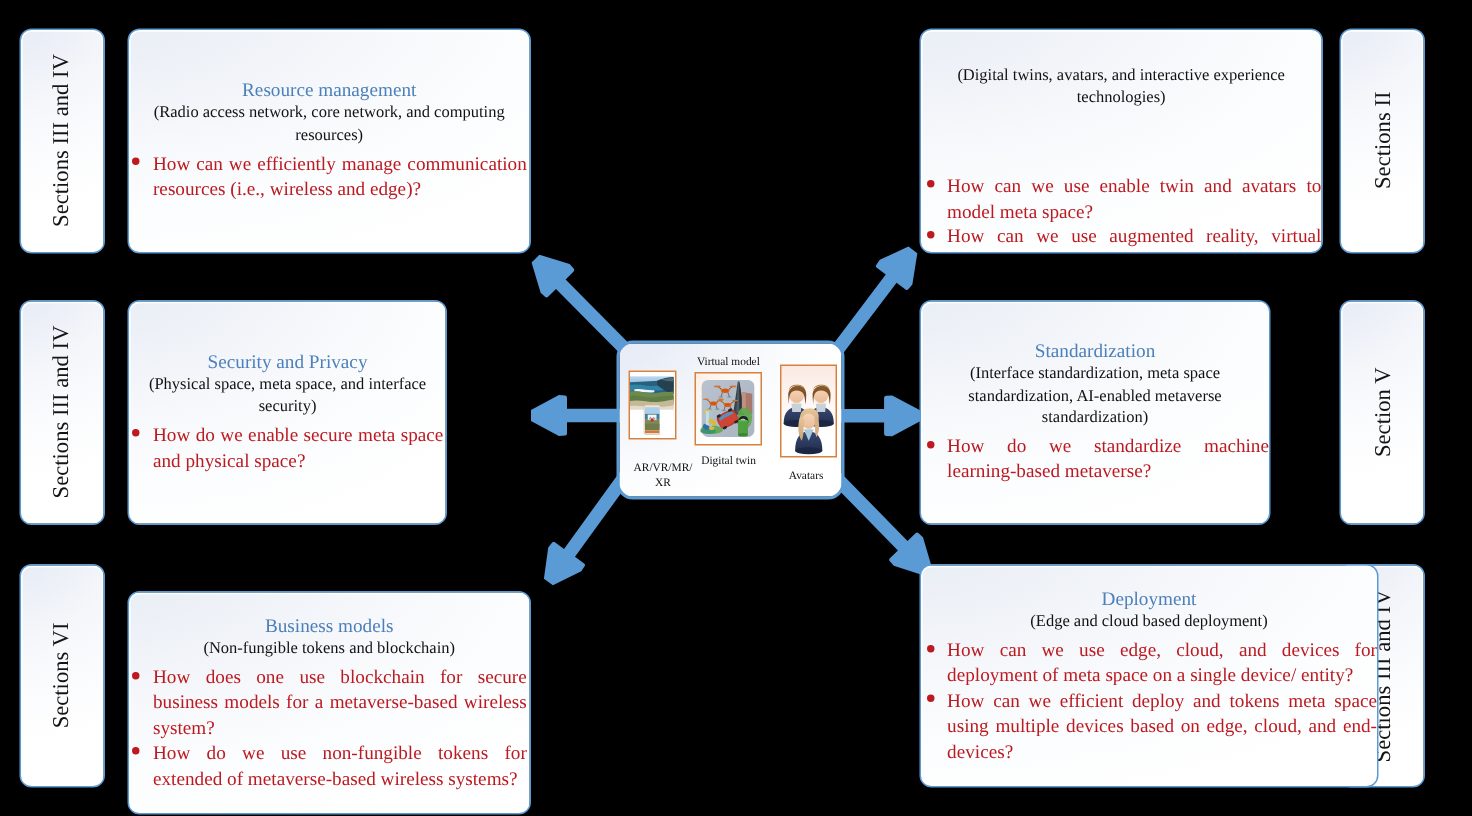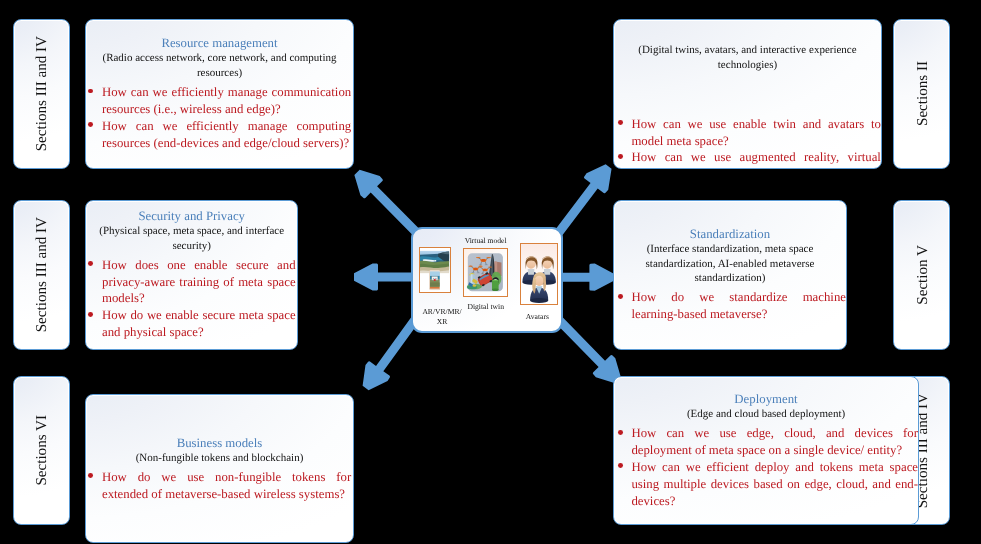--- a/index.html
+++ b/index.html
@@ -227,41 +227,40 @@
     <div class="c-label" style="left:100.9px;top:82.5px;width:48px;">Avatars</div>
   </div>
 <div class="sidepanel" style="left: 12.5px; top: 18.5px; width: 57px; height: 150px;">
       <div class="side-label">Sections III and IV</div>
     </div>
     <div class="panel" style="left: 85.2px; top: 18.5px; width: 268.6px; height: 150px; padding-top: 0px;">
       <div class="p-title">Resource management</div>
       <div class="p-sub">(Radio access network, core network, and computing resources)</div>
       <ul class="p-list">
         <li><span class="bul">•</span><span>How can we efficiently manage communication resources (i.e., wireless and edge)?</span></li>
-        <li><span class="bul">•</span><span>How can we efficiently manage computing resources (end-devices and edge/cloud servers)?</span></li>
       </ul>
     </div>
     <div class="sidepanel" style="left: 12.5px; top: 199.5px; width: 57px; height: 150px;">
       <div class="side-label">Sections III and IV</div>
     </div>
     <div class="panel" style="left: 85.2px; top: 199.5px; width: 213px; height: 150px; padding-top: 0px;">
       <div class="p-title">Security and Privacy</div>
       <div class="p-sub">(Physical space, meta space, and interface security)</div>
       <ul class="p-list">
-        <li><span class="bul">•</span><span>How does one enable secure and privacy-aware training of meta space models?</span></li>
         <li><span class="bul">•</span><span>How do we enable secure meta space and physical space?</span></li>
       </ul>
     </div>
     <div class="sidepanel" style="left: 12.5px; top: 376px; width: 57px; height: 149px;">
       <div class="side-label">Sections VI</div>
     </div>
     <div class="panel" style="left: 85.2px; top: 376px; width: 268.6px; height: 149px; padding-top: 0px; margin-top: 18px;">
       <div class="p-title">Business models</div>
       <div class="p-sub">(Non-fungible tokens and blockchain)</div>
       <ul class="p-list">
+        <li><span class="bul">•</span><span>How does one use blockchain for secure business models for a metaverse-based wireless system?</span></li>
         <li><span class="bul">•</span><span>How do we use non-fungible tokens for extended of metaverse-based wireless systems?</span></li>
       </ul>
     </div>
     <div class="sidepanel" style="left: 892.6px; top: 18.5px; width: 57px; height: 150px;">
       <div class="side-label">Sections II</div>
     </div>
     <div class="panel right" style="left: 613px; top: 18.5px; width: 268.9px; height: 150px; padding-top: 0px; gap: 40px;">
       <div class="p-title">Enablers</div>
       <div class="p-sub">(Digital twins, avatars, and interactive experience technologies)</div>
       <ul class="p-list">

